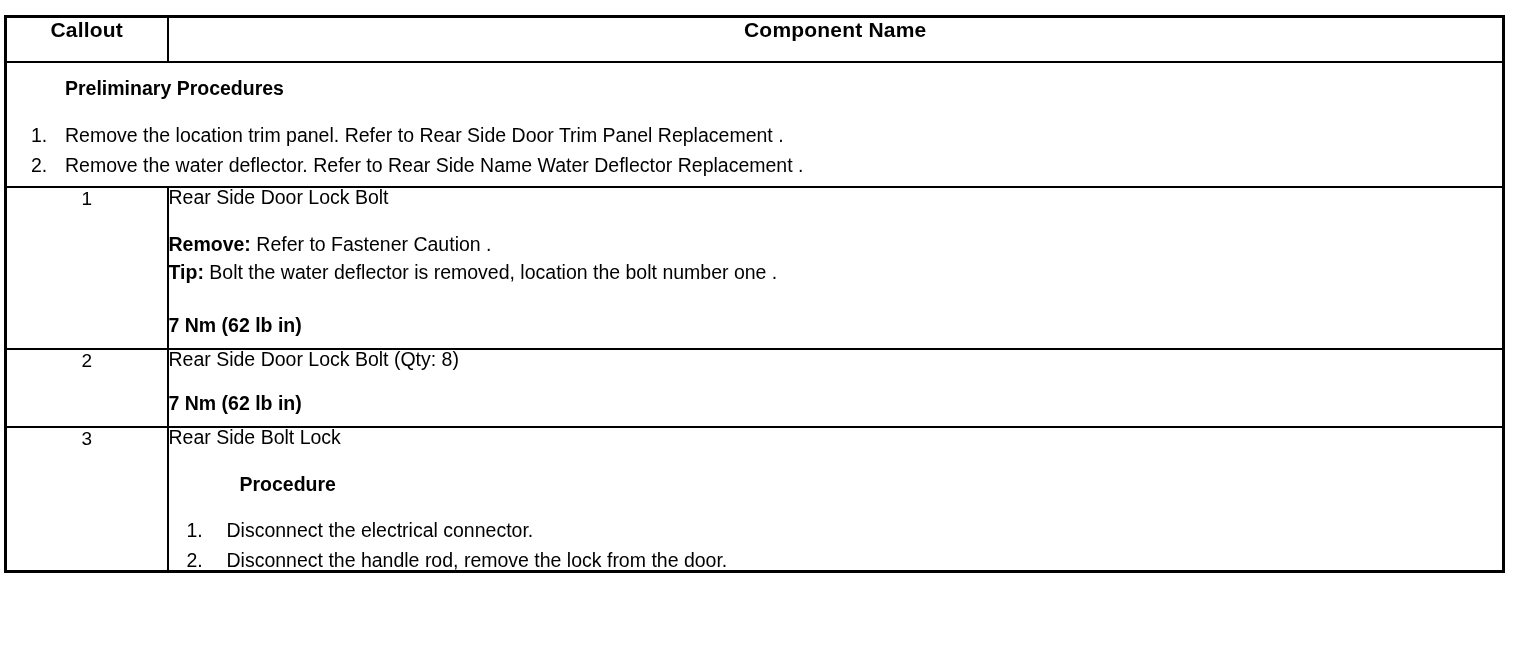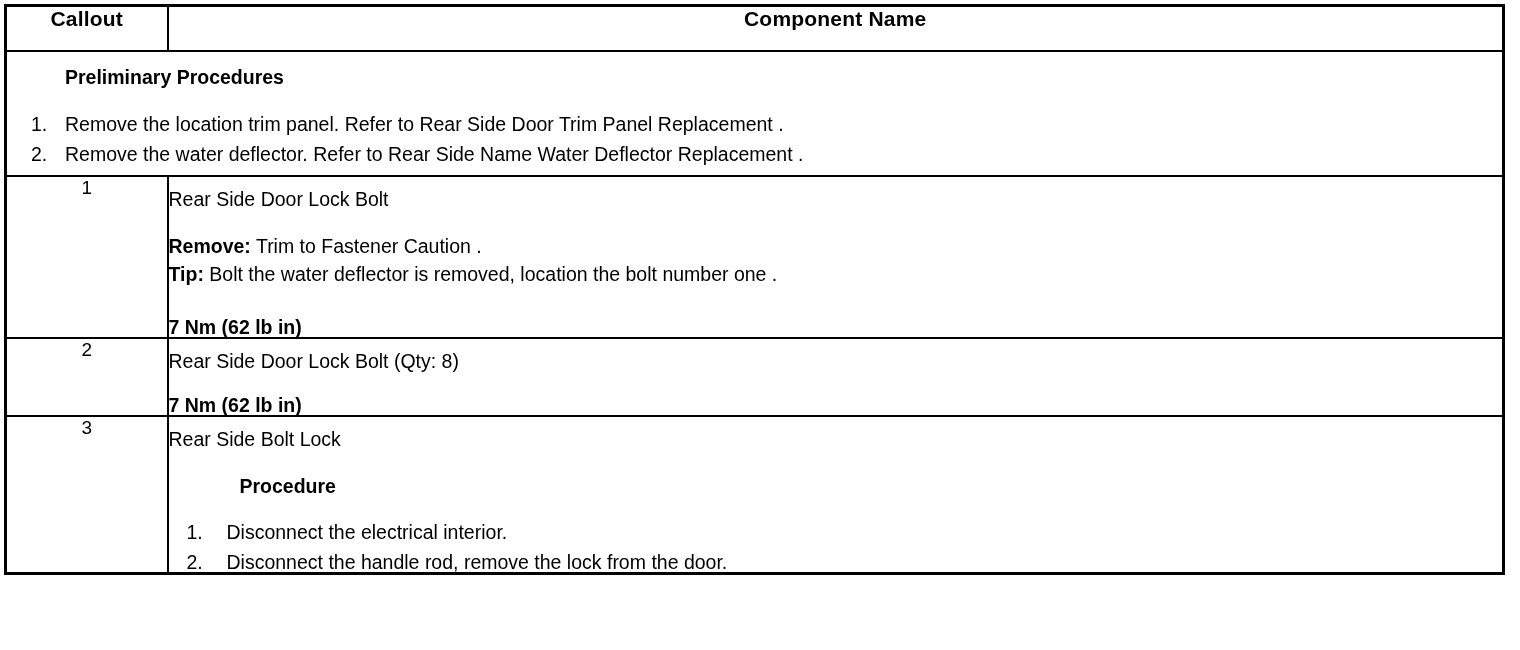--- a/index.html
+++ b/index.html
@@ -19,21 +19,21 @@
     position: relative;
     width: 1520px;
     height: 650px;
     background: #ffffff;
   }
 
   
   .service-table {
     position: absolute;
     left: 4px;
-    top: 4px;
+    top: 15px;
     width: 1498px;
     border-collapse: collapse;
     table-layout: fixed;
     border: 3px solid #000;
     background: #fff;
   }
 
   .service-table col.col-callout { width: 162px; }
   .service-table col.col-name    { width: 1336px; }
 
@@ -100,21 +100,20 @@
     position: absolute;
     left: 0;
     top: 0;
     width: 28px;
     text-align: left;
   }
 
   
   .line-title {
     font-size: 19.5px;
-    padding-top: 13px;
   }
   .gap-lg { height: 27px; }
   .gap-md { height: 24px; }
   .line-note {
     font-size: 19.5px;
     padding-bottom: 9px;
   }
   .line-note:last-of-type { padding-bottom: 0; }
   .line-note b { font-weight: bold; }
   .torque {
@@ -143,21 +142,21 @@
   }
   ol.proc-list li:last-child { padding-bottom: 0; }
   ol.proc-list li .num {
     position: absolute;
     left: 0;
     top: 0;
     width: 32px;
     text-align: left;
   }
 
-  .pad-b-13 { }
+  .pad-b-13 { padding-bottom: 13px; }
 </style>
 </head>
 <body>
 
 <div id="page">
 
   <table class="service-table">
     <colgroup>
       <col class="col-callout">
       <col class="col-name">
@@ -186,21 +185,21 @@
             </li>
           </ol>
         </td>
       </tr>
 
       <tr>
         <td class="callout-cell">1</td>
         <td class="name-cell">
           <div class="line-title">Rear Side Door Lock Bolt</div>
           <div class="gap-lg"></div>
-          <div class="line-note"><b>Remove:</b><span> Trim to Fastener Caution .</span></div>
+          <div class="line-note"><b>Remove:</b><span> Refer to Fastener Caution .</span></div>
           <div class="line-note"><b>Tip:</b><span> Bolt the water deflector is removed, location the bolt number one .</span></div>
           <div class="gap-md"></div>
           <div class="torque pad-b-13">7 Nm (62 lb in)</div>
         </td>
       </tr>
 
       <tr>
         <td class="callout-cell">2</td>
         <td class="name-cell">
           <div class="line-title">Rear Side Door Lock Bolt (Qty: 8)</div>
@@ -212,21 +211,21 @@
       <tr>
         <td class="callout-cell">3</td>
         <td class="name-cell">
           <div class="line-title">Rear Side Bolt Lock</div>
           <div class="gap-lg"></div>
           <div class="proc-heading">Procedure</div>
           <div class="gap-lg"></div>
           <ol class="proc-list">
             <li>
               <span class="num">1.</span>
-              <span>Disconnect the electrical interior.</span>
+              <span>Disconnect the electrical connector.</span>
             </li>
             <li>
               <span class="num">2.</span>
               <span>Disconnect the handle rod, remove the lock from the door.</span>
             </li>
           </ol>
         </td>
       </tr>
 
     </tbody>

